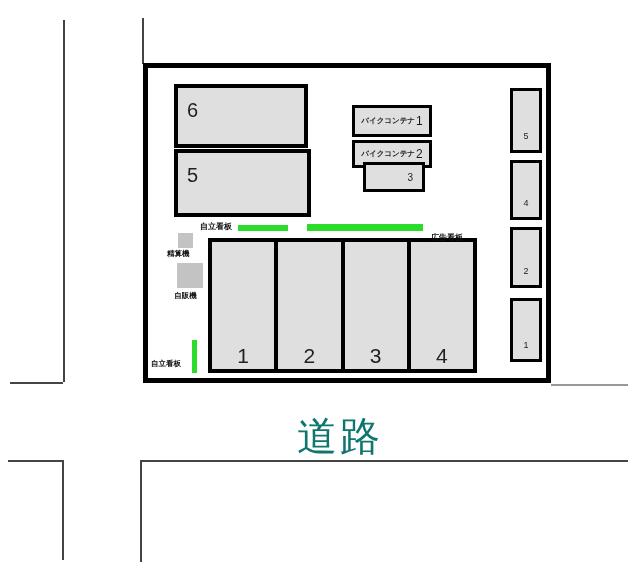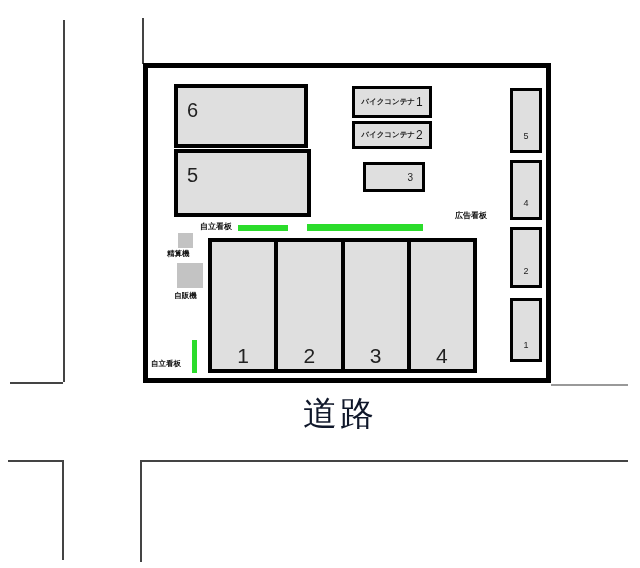--- a/index.html
+++ b/index.html
@@ -11,21 +11,21 @@
   .road-line.light{background:#999;}
   
   .site{position:absolute;left:143px;top:63px;width:408px;height:320px;
     border:5px solid #000;background:#fff;box-sizing:border-box;}
   .site *{box-sizing:border-box;}
   .blk{position:absolute;background:#dfdfdf;border:4px solid #000;}
   .b6{left:26px;top:16px;width:134px;height:64px;}
   .b5{left:26px;top:81px;width:137px;height:68px;}
   .blk .bignum{display:block;padding:12px 0 0 9px;font-size:20px;line-height:1;color:#222;}
   .bike{position:absolute;left:204px;width:80px;background:#dfdfdf;border:3px solid #000;
-    display:flex;align-items:center;justify-content:center;}
+    display:flex;align-items:center;justify-content:center;margin-top:19px;}
   .bike1{top:18px;height:32px;}
   .bike2{top:53px;height:28px;}
   .bike .kana{font-size:7.5px;font-weight:bold;letter-spacing:0;}
   .bike .num{font-size:12px;margin-left:1px;line-height:1;}
   .spot3{position:absolute;left:215px;top:94px;width:62px;height:30px;background:#dfdfdf;
     border:3px solid #000;display:flex;align-items:center;justify-content:flex-end;}
   .spot3 .num{font-size:10px;padding-right:9px;color:#222;}
   .bigblock{position:absolute;left:60px;top:170px;width:269px;height:135px;background:#000;
     padding:4px;display:flex;gap:4px;}
   .bigblock .cell{flex:1;background:#dfdfdf;display:flex;align-items:flex-end;justify-content:center;}
@@ -36,29 +36,29 @@
   .rs5{top:20px;height:65px;}
   .rs4{top:92px;height:60px;}
   .rs2{top:159px;height:61px;}
   .rs1{top:230px;height:64px;}
   .greenbar{position:absolute;background:#2bdc2b;}
   .bar-fee{left:90px;top:157px;width:50px;height:6px;}
   .bar-ad{left:159px;top:156px;width:116px;height:7px;}
   .bar-stand{left:44px;top:272px;width:5px;height:33px;}
   .tinylabel{position:absolute;font-size:8px;font-weight:bold;line-height:1.1;color:#111;white-space:nowrap;}
   .lbl-fee{left:52px;top:155px;}
-  .lbl-ad{left:283px;top:144px;margin-left:24px;}
+  .lbl-ad{left:283px;top:166px;}
   .lbl-stand{left:3px;top:292px;font-size:7.5px;}
   .machine{position:absolute;background:#c3c3c3;}
   .m-pay{left:30px;top:165px;width:15px;height:15px;}
   .m-vend{left:29px;top:195px;width:26px;height:25px;}
   .lbl-pay{left:19px;top:182px;width:37px;font-size:7.5px;}
   .lbl-vend{left:19px;top:224px;width:37px;text-align:center;font-size:7.5px;}
-  .road-label{position:absolute;left:260px;top:391px;width:160px;text-align:center;
-    font-size:34px;letter-spacing:3px;color:#0f172a;}
+  .road-label{position:absolute;left:260px;top:409px;width:160px;text-align:center;
+    font-size:40px;letter-spacing:3px;color:#0f766e;}
 </style>
 </head>
 <body>
 
 <div class="canvas">
 
   <div class="road-line" style="left:63px;top:20px;width:2px;height:362px;"></div>
   <div class="road-line" style="left:10px;top:382px;width:53px;height:2px;"></div>
   <div class="road-line" style="left:142px;top:18px;width:2px;height:46px;"></div>
   <div class="road-line light" style="left:551px;top:384px;width:77px;height:2px;"></div>

